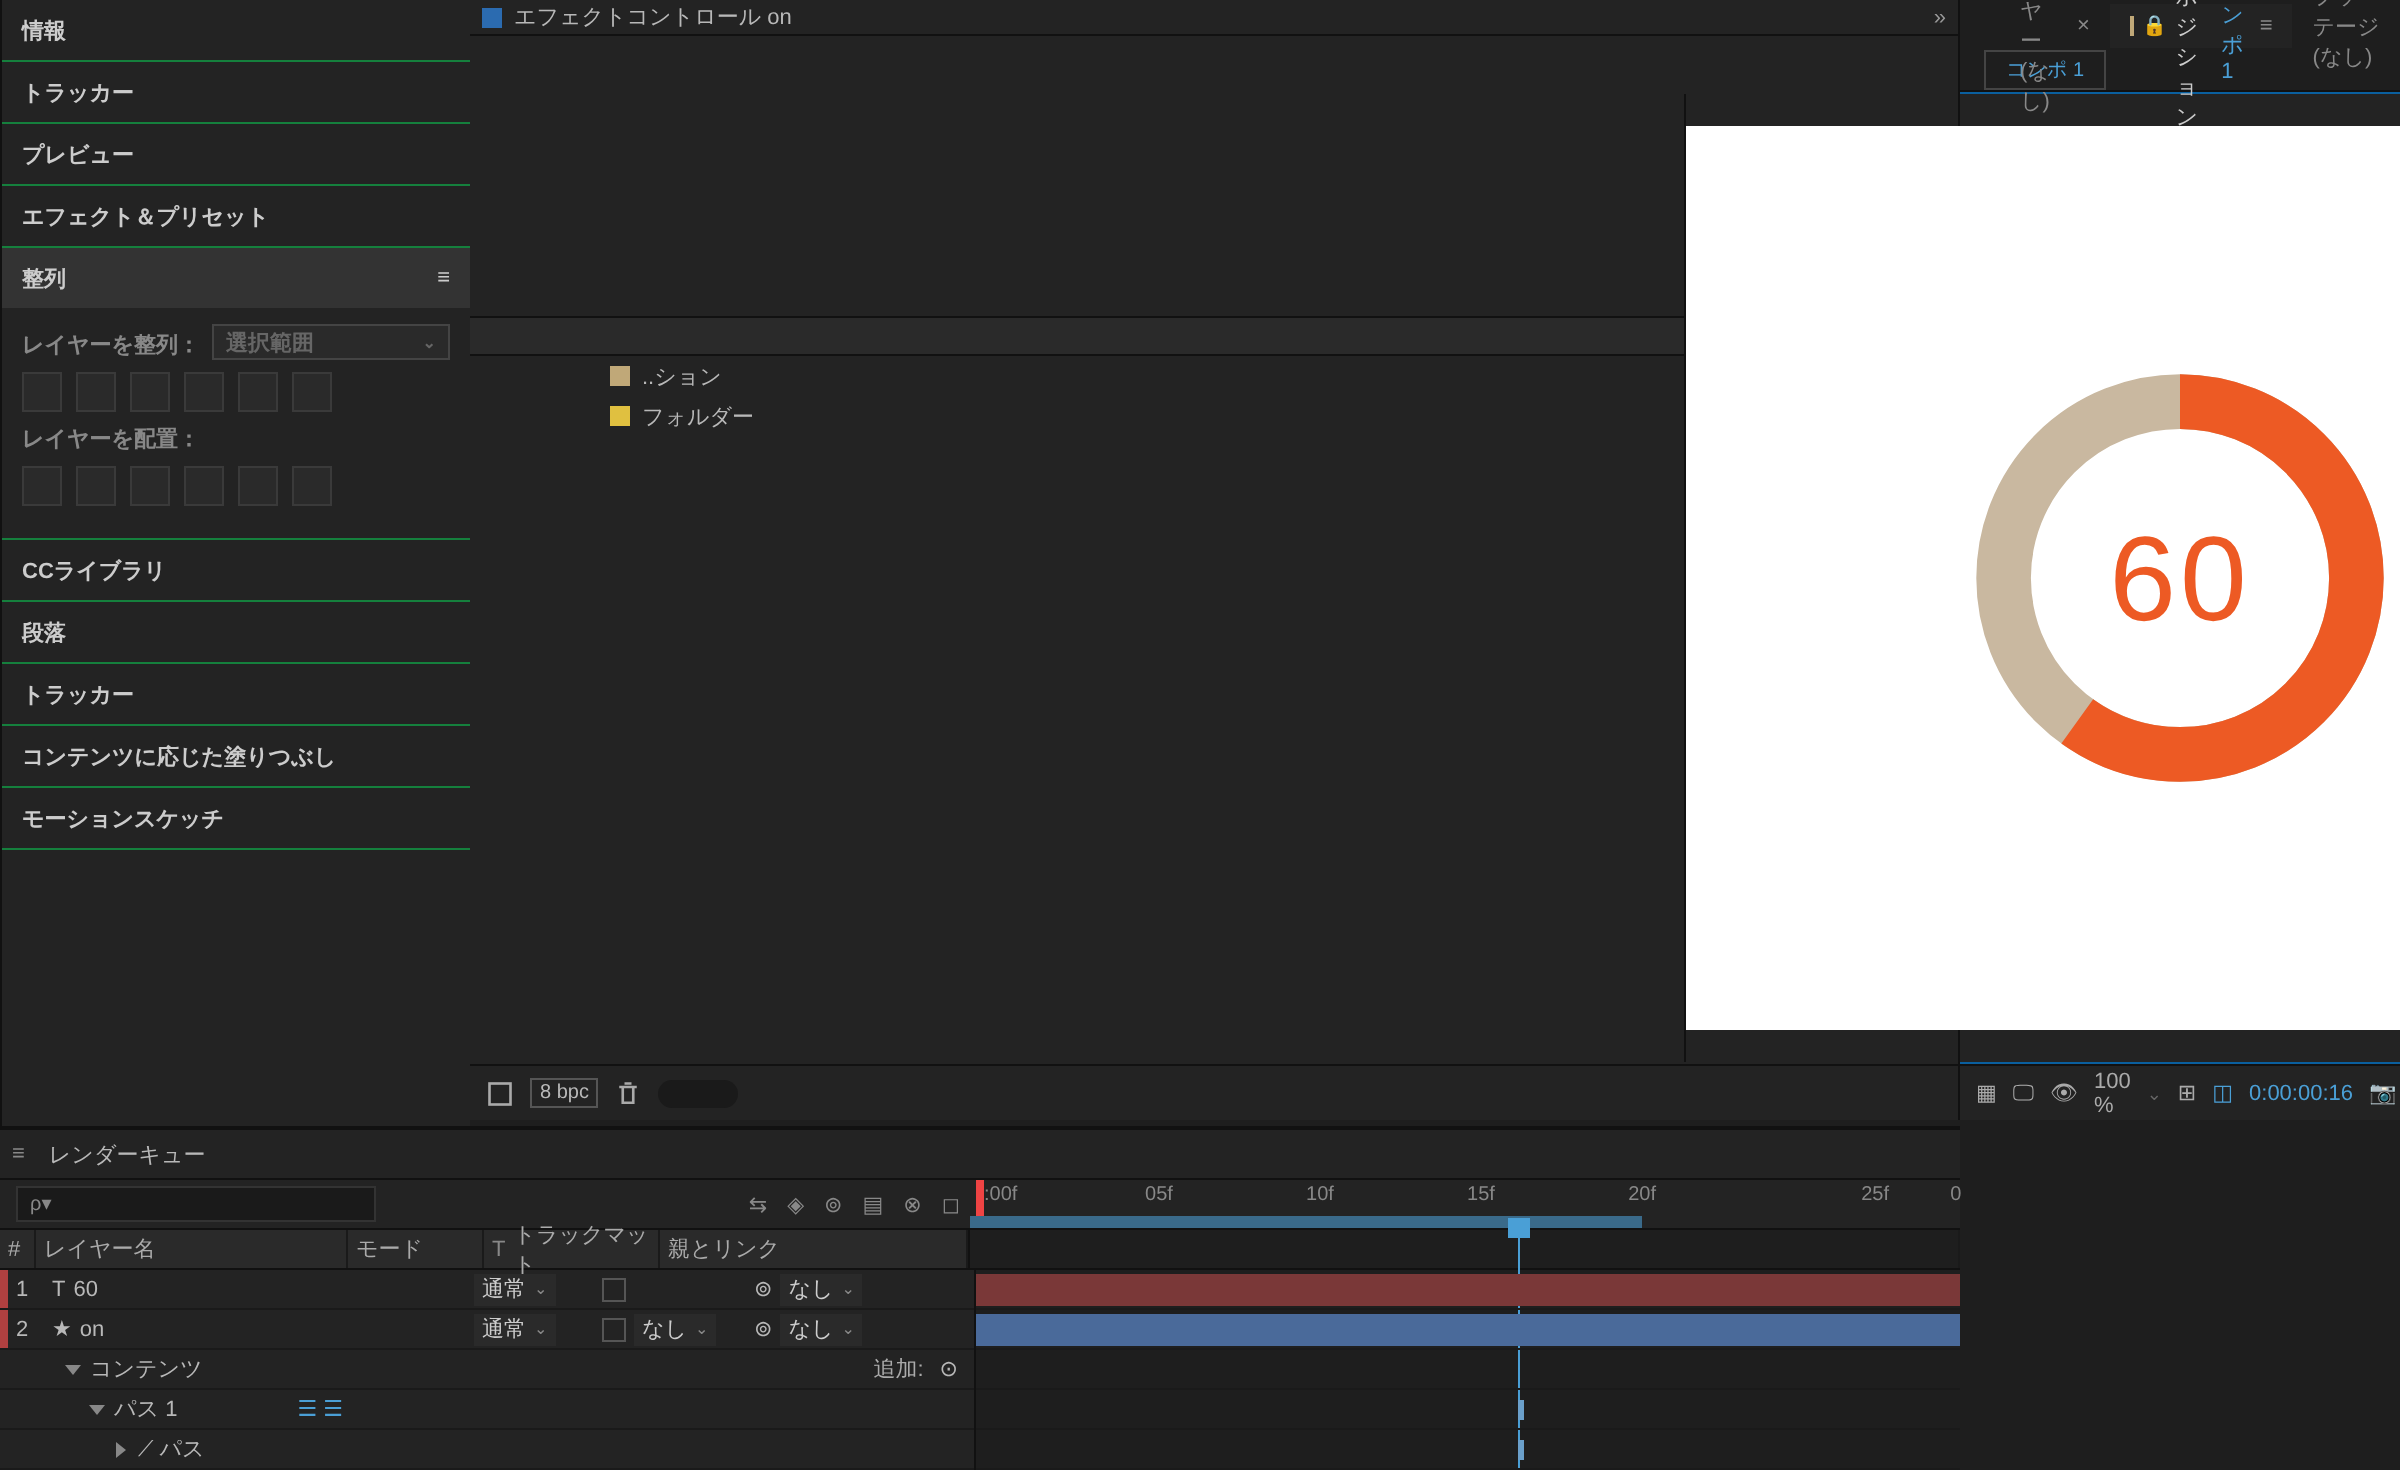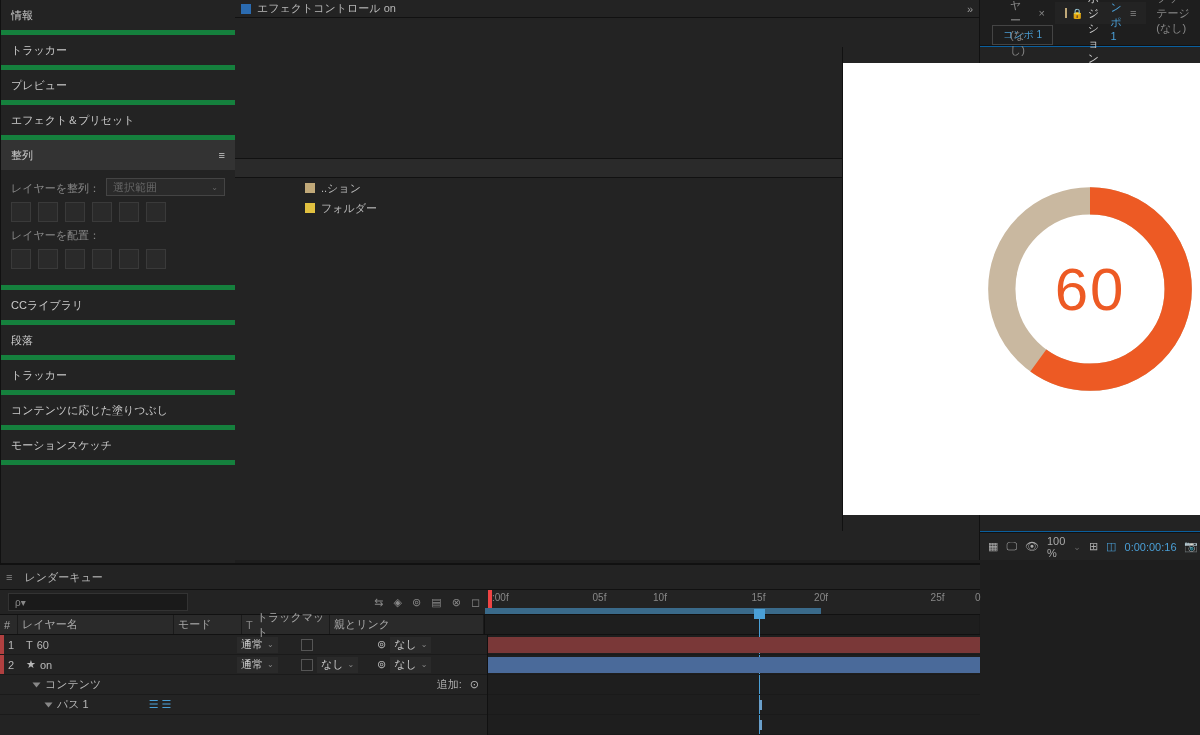--- a/index.html
+++ b/index.html
@@ -46,21 +46,21 @@
 .ring-fg { fill: none; stroke: #ed5a24; stroke-width: 13; stroke-linecap: butt; }
 .ring-text { position: absolute; inset: 0; display: flex; align-items: center; justify-content: center; font-size: 60px; font-weight: 300; color: #ed5a24; font-family: "Segoe UI Light", sans-serif; letter-spacing: 2px; }
 .viewer-footer { height: 28px; display: flex; align-items: center; gap: 8px; padding: 0 8px; border-top: 1px solid #111; background: #232323; color: #aaa; }
 .viewer-footer .ic { width: 14px; height: 14px; display: inline-flex; align-items: center; justify-content: center; font-size: 11px; }
 .viewer-footer .sep { color: #666; font-size: 9px; }
 .viewer-footer .blue { color: #4a9fd6; }
 .viewer-footer .colorwheel { width:12px; height:12px; border-radius:50%; background: conic-gradient(red,yellow,lime,cyan,blue,magenta,red); }
 
 
 .right-panel { background: #232323; border-left: 1px solid #111; display: flex; flex-direction: column; grid-row: 1 / 3; }
-.r-section { border-bottom: 5px solid #15803d; }
+.r-section { border-bottom: 1px solid #15803d; font-weight: bold; }
 .r-head { height: 30px; display: flex; align-items: center; padding: 0 10px; color: #ccc; }
 .r-head.sel { background: #333; }
 .r-head .hamb { margin-left: auto; }
 .align-body { padding: 4px 10px 10px; color: #888; font-size: 10px; }
 .align-row { display: flex; align-items: flex-end; gap: 6px; margin: 4px 0; }
 .align-dd { background: #2a2a2a; border: 1px solid #444; padding: 1px 6px; color: #666; flex: 1; height: 18px; display:flex; align-items:center; justify-content:space-between; }
 .align-icons { display: flex; gap: 7px; margin: 6px 0; }
 .align-icons .ai { width: 20px; height: 20px; background: #2a2a2a; border: 1px solid #3a3a3a; }
 
 
@@ -125,20 +125,30 @@
           <span class="swatch" style="background:#c0a878"></span>
           <span>..ション</span>
           <span class="tree-icon">⚂</span>
         </div>
         <div class="project-row">
           <span class="swatch" style="background:#e0c040"></span>
           <span>フォルダー</span>
         </div>
       </div>
     <div class="left-spacer"></div>
+    <div class="left-bottom">
+      <svg class="icon" viewBox="0 0 16 16">
+          <rect x="2" y="2" width="12" height="12"></rect>
+        </svg>
+      <span class="bpc-box">8 bpc</span>
+      <svg class="icon" viewBox="0 0 16 16">
+          <path d="M3 4h10M5 4v9h6V4M6 2h4"></path>
+        </svg>
+      <span class="pill"></span>
+    </div>
   </div>
 
   <div class="center-panel">
     <div class="tabs">
       <div class="tab">
           <span>レイヤー (なし)</span>
           <span class="close-x">×</span>
         </div>
       <div class="tab active">
         <span style="width:10px;height:10px;background:#c0a878;display:inline-block"></span>
@@ -279,23 +289,23 @@
         <span class="tool-ic">⇆</span>
         <span class="tool-ic">◈</span>
         <span class="tool-ic">⊚</span>
         <span class="tool-ic">▤</span>
         <span class="tool-ic">⊗</span>
         <span class="tool-ic">◻</span>
       </div>
       <div class="right">
         <div class="ruler" id="ruler">
             <span class="tick" style="left: 0%;">:00f</span>
-            <span class="tick" style="left: 16.5%; margin-left: 20px;">05f</span>
+            <span class="tick" style="left: 16.5%;">05f</span>
             <span class="tick" style="left: 33%;">10f</span>
-            <span class="tick" style="left: 49.5%; margin-left: 18px;">15f</span>
+            <span class="tick" style="left: 49.5%;">15f</span>
             <span class="tick" style="left: 66%;">20f</span>
             <span class="tick" style="left: 82.5%; margin-left: 36px;">25f</span>
             <span class="tick" style="left: 99%;">0</span>
           </div>
       </div>
     </div>
     <div class="tl-cols">
       <div class="c" style="width:18px">#</div>
       <div class="c" style="width:156px">レイヤー名</div>
       <div class="c" style="width:68px">モード</div>
@@ -362,20 +372,25 @@
             <span style="padding-left:4px">コンテンツ</span>
             <span style="margin-left:auto;margin-right:8px;color:#aaa">追加:</span>
             <span style="margin-right:8px">⊙</span>
           </div>
           <div class="tl-row">
             <span style="width:14px"></span>
             <span class="tri down" style="margin-left:32px"></span>
             <span style="padding-left:4px">パス 1</span>
             <span style="margin-left:60px;color:#4a9fd6">☰ ☰</span>
           </div>
+          <div class="tl-row">
+            <span style="width:14px"></span>
+            <span class="tri " style="margin-left:44px"></span>
+            <span style="padding-left:4px">⟋ パス</span>
+          </div>
         </div>
       <div class="tl-right" id="tl-right">
         <div class="playhead" id="playhead" style="left: 55%;"></div>
       <div class="track-row">
             <div class="bar" style="left:0%;width:100%;background:#7a3838"></div>
           </div>
           <div class="track-row">
             <div class="bar" style="left:0%;width:100%;background:#4a6a9a"></div>
           </div>
           <div class="track-row"></div>

